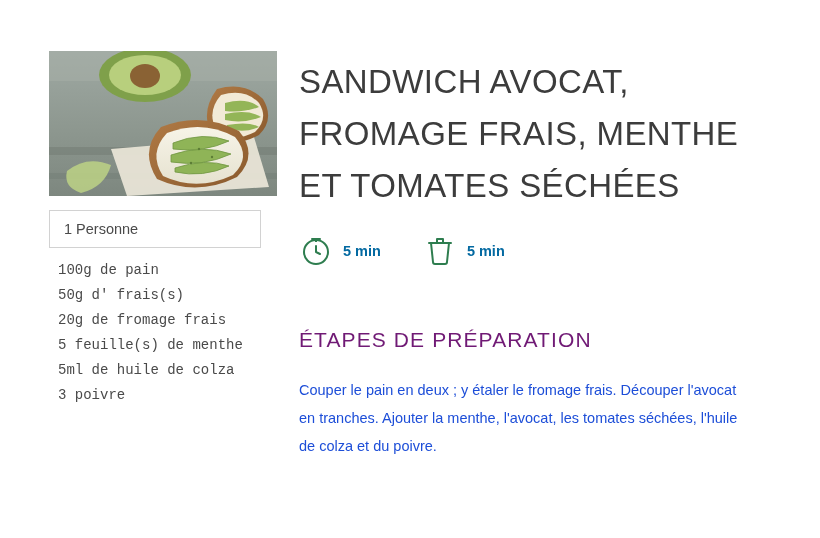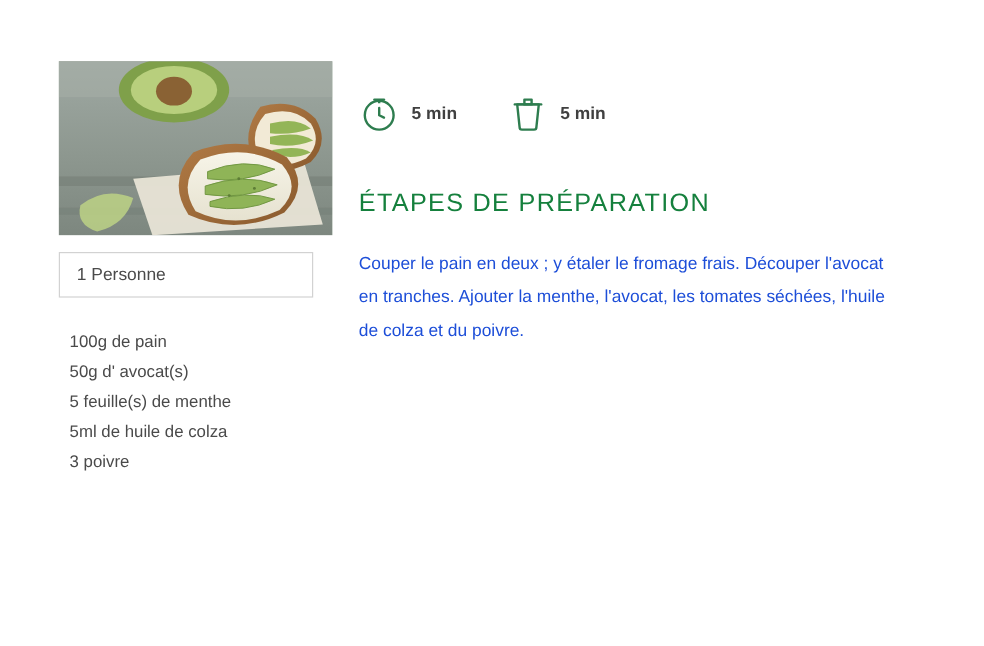--- a/index.html
+++ b/index.html
@@ -57,23 +57,24 @@
     box-sizing: border-box;
     display: flex;
     align-items: center;
     padding-left: 14px;
     font-size: 14.5px;
     color: #4a4a4a;
     background: #ffffff;
   }
 
   .ingredients-list {
-    margin-top: 24px;
+    margin-top: 10px;
     list-style: none;
     padding: 0;
+    font-family: Liberation Mono, monospace;
   }
   .ingredients-list li {
     font-size: 14px;
     color: #4a4a4a;
     line-height: 25px;
     padding-left: 9px;
   }
 
   
   .right-col {
@@ -106,29 +107,29 @@
     display: inline-flex;
     align-items: center;
     justify-content: center;
     width: 34px;
     height: 34px;
   }
   .meta-item .meta-label {
     margin-left: 10px;
     font-size: 14.5px;
     font-weight: bold;
-    color: #404040;
+    color: #0369a1;
     white-space: nowrap;
   }
 
   .steps-heading {
-    margin-top: 46px;
+    margin-top: 60px;
     font-size: 21px;
     letter-spacing: 1.1px;
-    color: #15803d;
+    color: #701a75;
     font-weight: 400;
     text-transform: uppercase;
   }
 
   .steps-text {
     margin-top: 24px;
     font-size: 14.5px;
     line-height: 28px;
     color: #1d4ed8;
     width: 452px;
@@ -193,29 +194,31 @@
       </svg>
     </div>
 
 
     <div class="servings-box">
       <span>1 Personne</span>
     </div>
 
     <ul class="ingredients-list">
       <li>100g de pain</li>
-      <li>50g d' avocat(s)</li>
+      <li>50g d' frais(s)</li>
+      <li>20g de fromage frais</li>
       <li>5 feuille(s) de menthe</li>
       <li>5ml de huile de colza</li>
       <li>3 poivre</li>
     </ul>
   </div>
 
   <div class="right-col">
 
+    <h1 class="recipe-title">SANDWICH AVOCAT, FROMAGE FRAIS, MENTHE ET TOMATES SÉCHÉES</h1>
 
     <div class="meta-row">
 
       <div class="meta-item">
         <span class="icon">
           <svg width="32" height="32" viewBox="0 0 32 32" aria-hidden="true">
             <circle cx="16" cy="17" r="12" fill="none" stroke="#2e7d4f" stroke-width="2"></circle>
             <path d="M12 4 h8" stroke="#2e7d4f" stroke-width="2" stroke-linecap="round"></path>
             <path d="M16 5 v2" stroke="#2e7d4f" stroke-width="2"></path>
             <path d="M16 11 v6 l4 2" fill="none" stroke="#2e7d4f" stroke-width="2" stroke-linecap="round" stroke-linejoin="round"></path>

